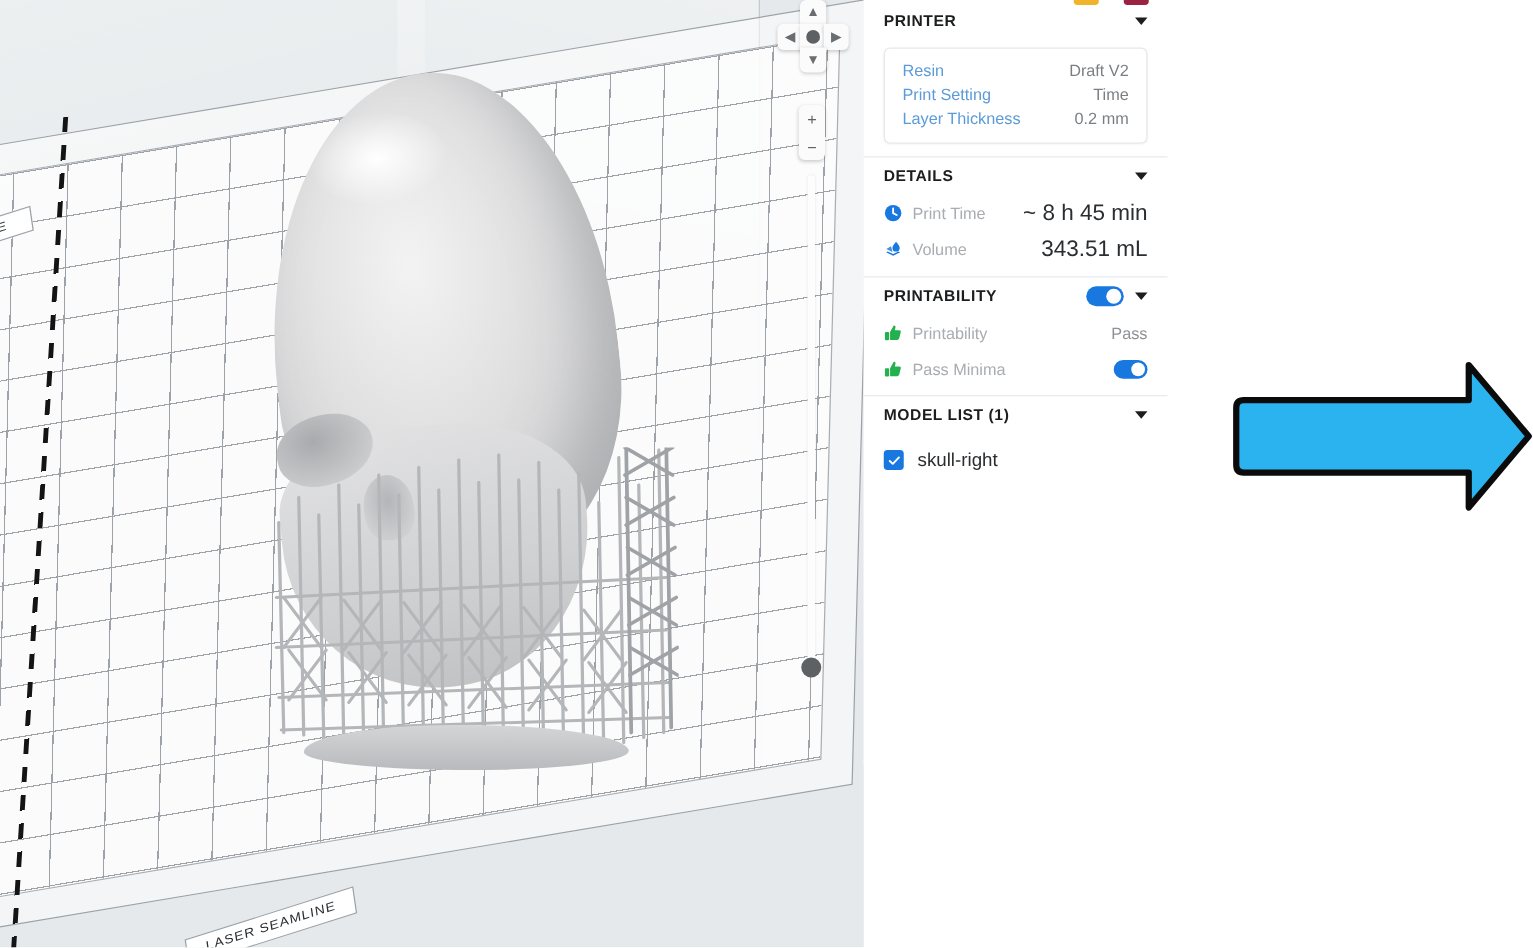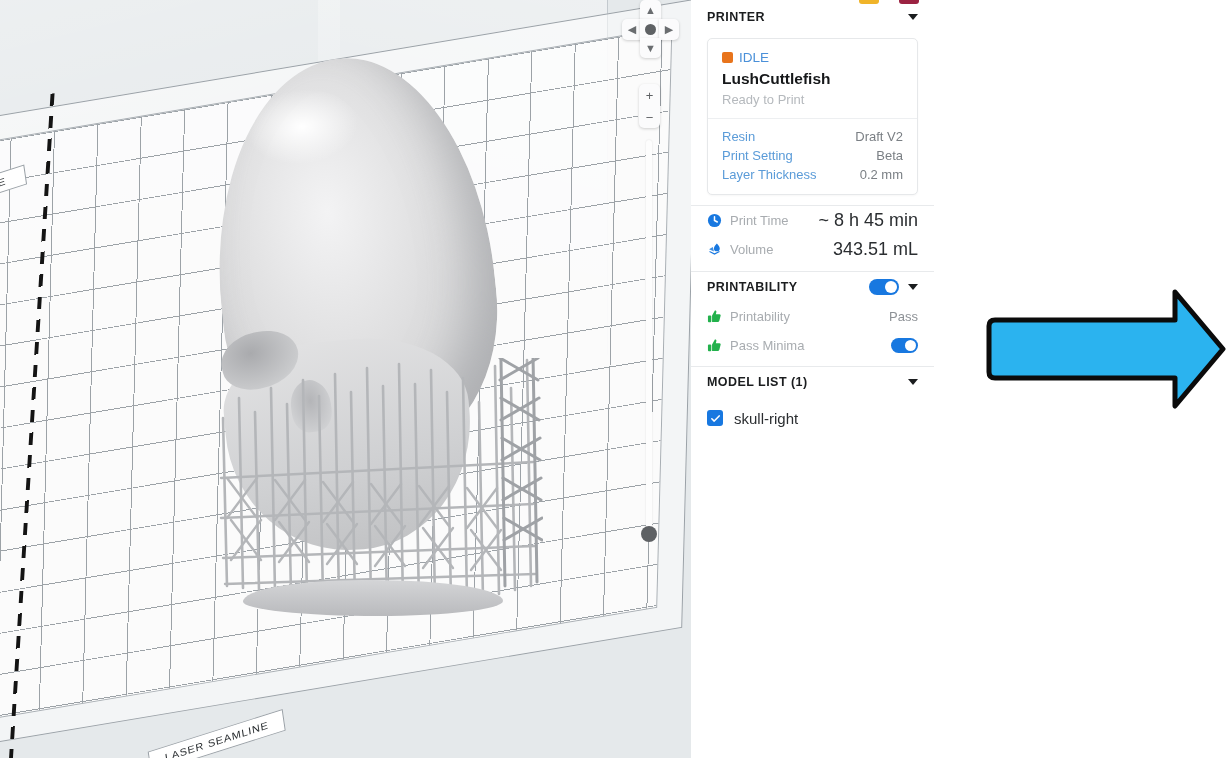--- a/index.html
+++ b/index.html
@@ -366,46 +366,42 @@
       <div class="cut-ic cut-a"></div>
       <div class="cut-ic cut-b"></div>
     </div>
 
     <div class="section-head" style="margin-top:2px;">
       <span class="section-title">PRINTER</span>
       <span class="caret"></span>
     </div>
 
     <div class="printer-card">
-      <div class="card-top">
-        <div class="status-row">
-          <span class="status-sq"></span>
-          <span class="status-txt">IDLE</span>
-        </div>
-        <div class="printer-name">LushCuttlefish</div>
-        <div class="printer-sub">Ready to Print</div>
-      </div>
       <div class="card-rows">
         <div class="crow">
           <span class="ckey">Resin</span>
           <span class="cval">Draft V2</span>
         </div>
         <div class="crow">
           <span class="ckey">Print Setting</span>
-          <span class="cval">Beta</span>
+          <span class="cval">Time</span>
         </div>
         <div class="crow">
           <span class="ckey">Layer Thickness</span>
           <span class="cval">0.2 mm</span>
         </div>
       </div>
     </div>
 
     <div class="divider"></div>
 
+    <div class="section-head">
+      <span class="section-title">DETAILS</span>
+      <span class="caret"></span>
+    </div>
 
     <div class="drow">
       <span class="ic">
         <svg width="15" height="15" viewBox="0 0 16 16">
           <circle cx="8" cy="8" r="7" fill="#1878e0"></circle>
           <path d="M8 4 L8 8 L11 9.6" stroke="#fff" stroke-width="1.6" fill="none" stroke-linecap="round"></path>
         </svg>
       </span>
       <span class="dlabel">Print Time</span>
       <span class="dval">~ 8 h 45 min</span>

